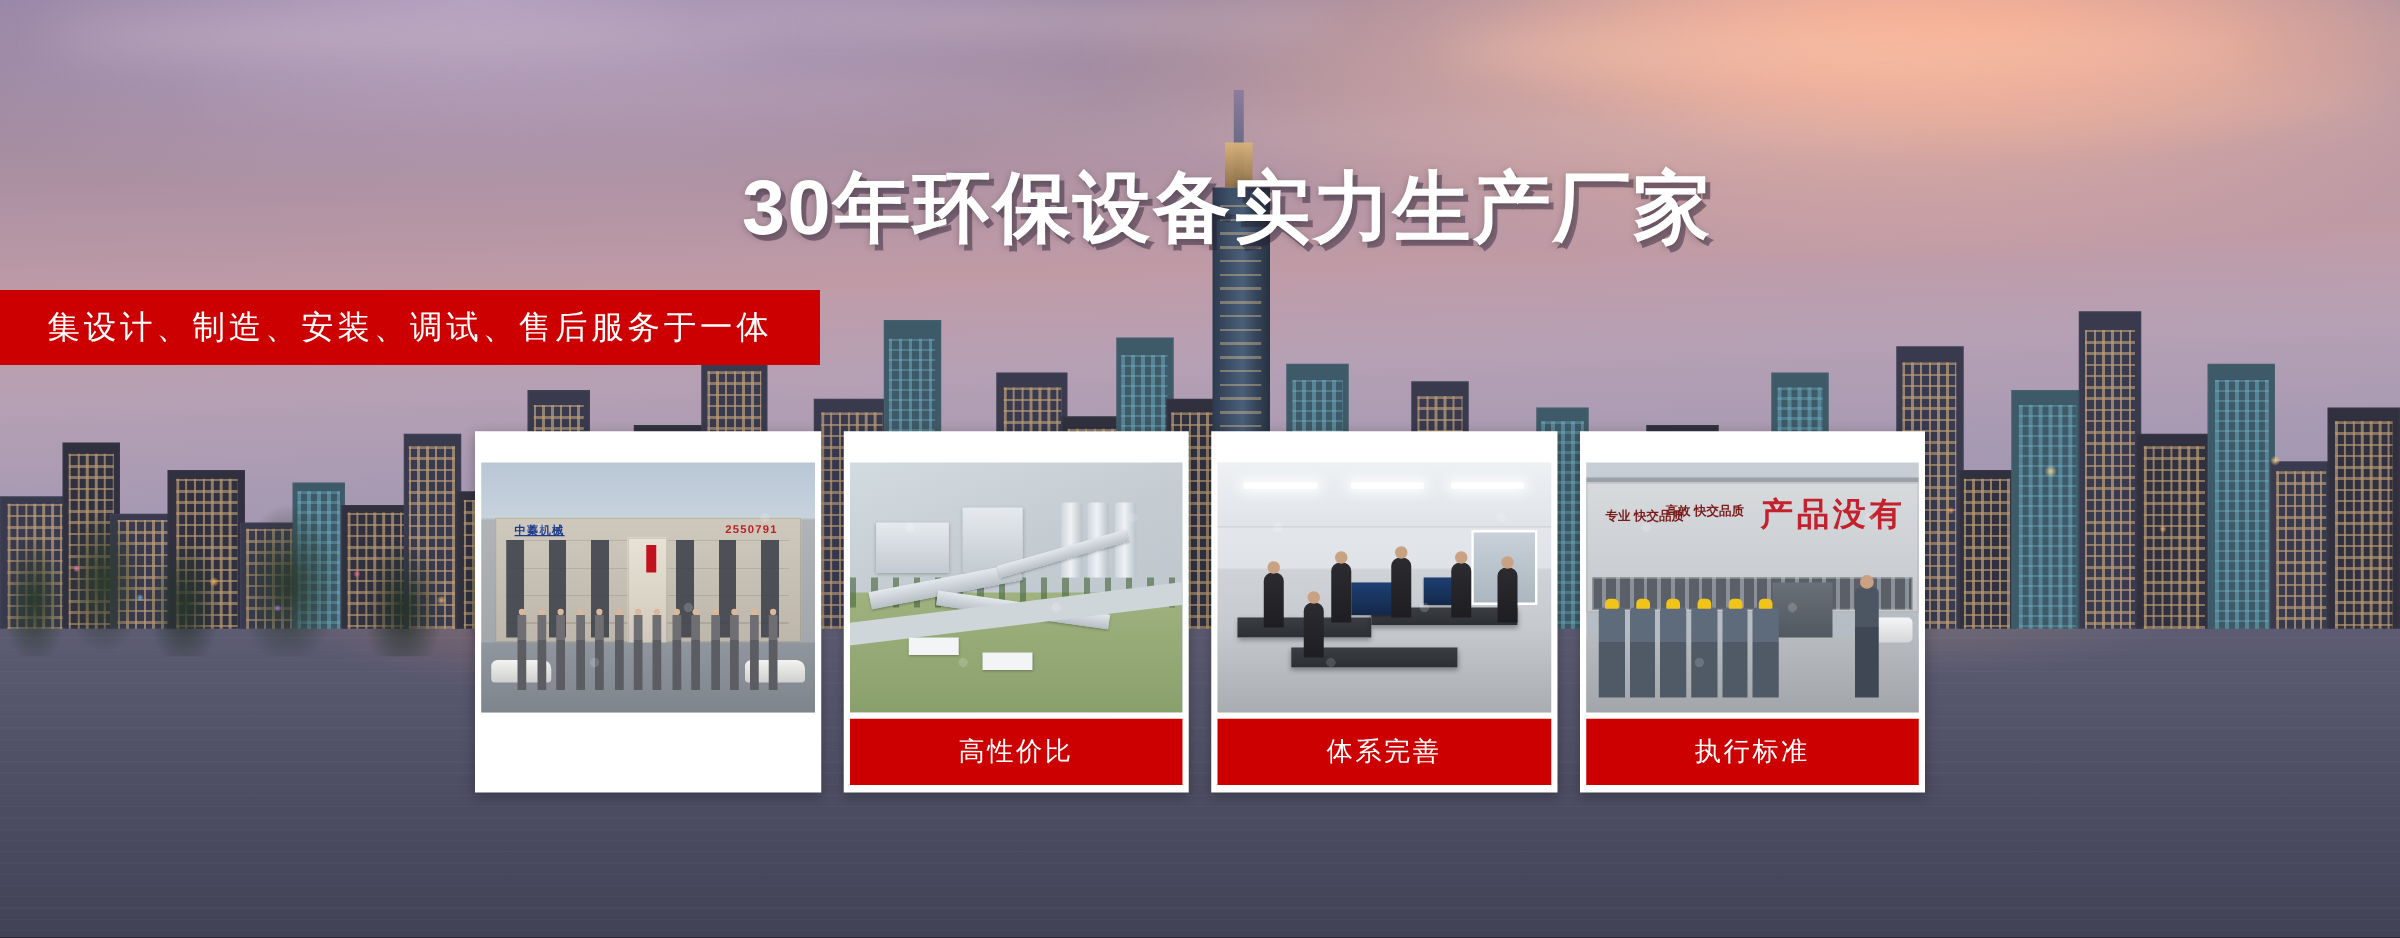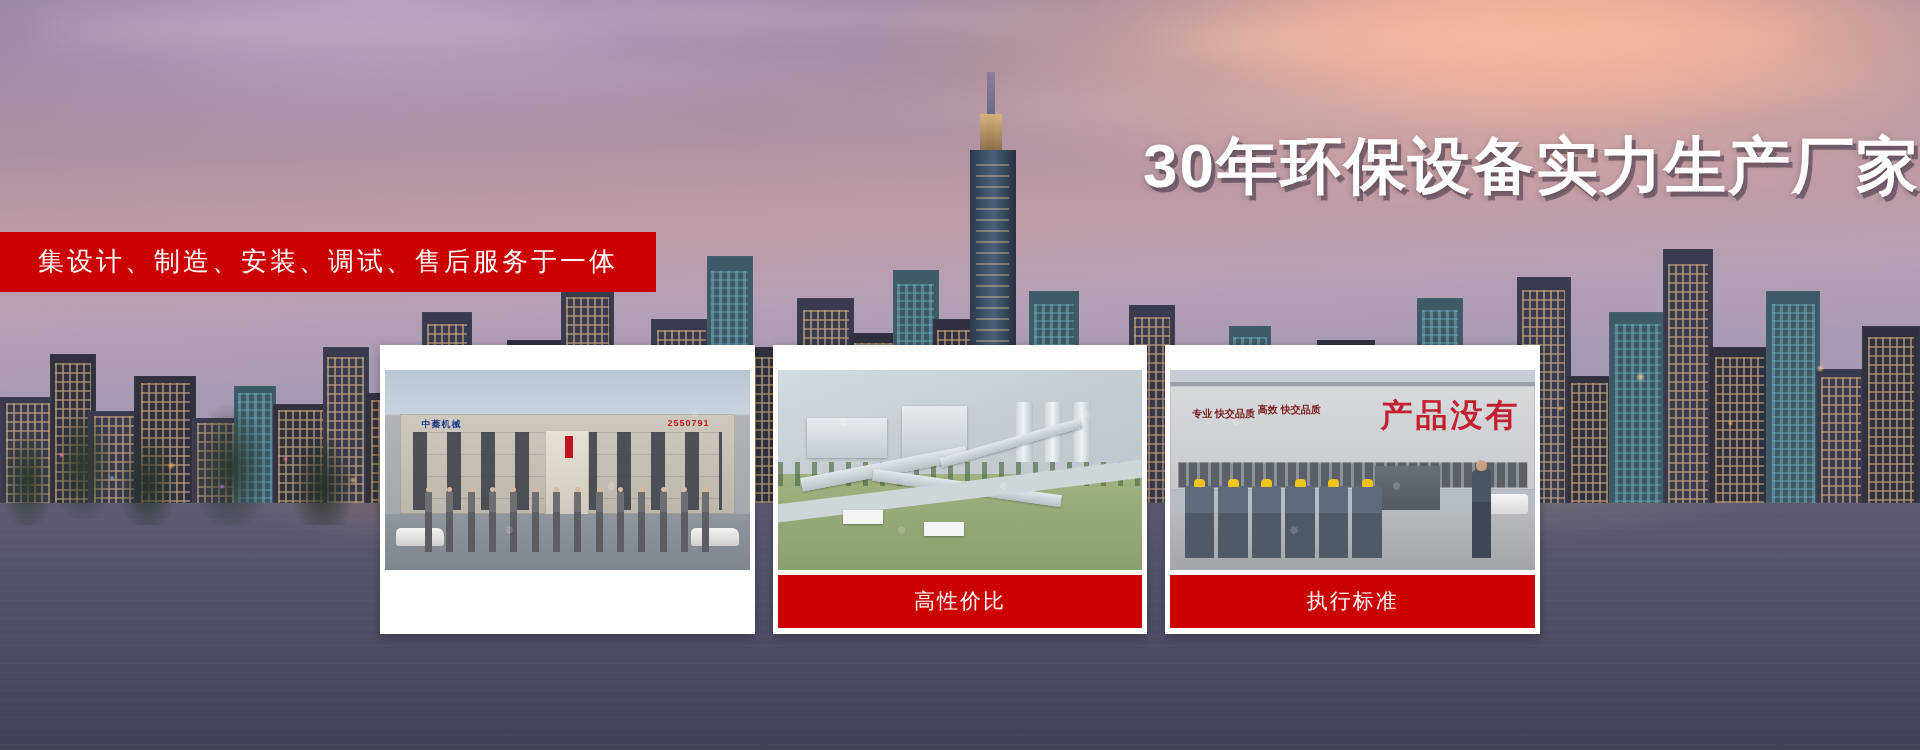--- a/index.html
+++ b/index.html
@@ -77,21 +77,21 @@
         radial-gradient(circle 3px at 92% 52%, rgba(140,220,255,.8), rgba(0,0,0,0)); }
   .rightglow { position:absolute; right:0; bottom:33%; width:26%; height:28%;
       background:
         radial-gradient(circle 4px at 12% 30%, rgba(255,200,120,.9), rgba(0,0,0,0)),
         radial-gradient(circle 3px at 28% 55%, rgba(255,170,100,.8), rgba(0,0,0,0)),
         radial-gradient(circle 5px at 44% 40%, rgba(255,220,150,.8), rgba(0,0,0,0)),
         radial-gradient(circle 3px at 62% 62%, rgba(255,190,110,.8), rgba(0,0,0,0)),
         radial-gradient(circle 4px at 80% 36%, rgba(255,210,130,.85), rgba(0,0,0,0)); }
 
   
-  .headline { position:absolute; left:0; right:0; top:124px; text-align:right;
+  .headline { position:absolute; left:0; right:0; top:124px; text-align:center;
       font-size:62px; font-weight:bold; color:#ffffff; letter-spacing:2px;
       text-shadow:4px 5px 0 rgba(40,30,50,.45), 0 2px 6px rgba(0,0,0,.25);margin-left:44px; }
 
   .subtitle-wrap { position:absolute; left:0; right:0; top:232px; text-align:left; }
   .subtitle { display:inline-block; background:#cc0000; color:#fff;
       font-size:26px; letter-spacing:3px; padding:12px 38px 13px; }
 
   
   .cards { position:absolute; left:380px; top:345px; width:1160px;
       display:flex; gap:18px; }
@@ -109,21 +109,21 @@
 
   
   .t1 { background:linear-gradient(180deg,#b9c6d4 0%, #c7d2dd 22%, #b0b4b8 23%, #9aa0a6 100%); }
   .t1-bld { position:absolute; left:4%; top:22%; right:4%; height:50%;
       background:linear-gradient(180deg,#cfc9bd 0%, #bdb6aa 100%);
       box-shadow:inset 0 0 0 1px rgba(0,0,0,.12); }
   .t1-bld::after { content:""; position:absolute; inset:18% 4% 4% 4%;
       background:
         repeating-linear-gradient(90deg, rgba(55,60,70,.85) 0 14px, rgba(0,0,0,0) 14px 34px),
         repeating-linear-gradient(180deg, rgba(0,0,0,.10) 0 1px, rgba(0,0,0,0) 1px 22px); }
-  .t1-sign { position:absolute; left:10%; top:24%; font-size:9px; color:#1e3a8a; font-weight:bold; letter-spacing:1px; white-space:nowrap; }
+  .t1-sign { position:absolute; left:10%; top:24%; font-size:9px; color:#1e3a8a; font-weight:bold; letter-spacing:1px; white-space:nowrap;text-decoration:underline; }
   .t1-tel { position:absolute; right:11%; top:24%; font-size:9px; color:#b22; font-weight:bold; letter-spacing:1px; white-space:nowrap; }
   .t1-portico { position:absolute; left:44%; top:30%; width:12%; height:44%;
       background:linear-gradient(180deg,#e8e2d6,#cfc8ba); box-shadow:inset 0 0 0 1px rgba(0,0,0,.15); }
   .t1-flag { position:absolute; left:49.4%; top:33%; width:8px; height:22px; background:#c1121f; }
   .t1-ground { position:absolute; left:0; right:0; bottom:0; height:28%;
       background:linear-gradient(180deg,#8f969e,#7e858d); }
   .t1-row { position:absolute; left:11%; right:11%; bottom:9%; height:30%;
       display:flex; justify-content:space-between; align-items:flex-end; }
   .t1-person { width:7px; height:100%; background:linear-gradient(180deg,#6f6f73 0 34%, #5c5c63 34% 100%); }
   .t1-person::before { content:""; display:block; width:5px; height:5px; margin:-5px auto 0;
@@ -168,21 +168,21 @@
       border-radius:7px 7px 0 0; }
   .t3-pers::before { content:""; display:block; width:10px; height:10px; margin:-9px auto 0;
       border-radius:50%; background:#c9a283; }
 
   
   .t4 { background:linear-gradient(180deg,#c8ced6 0%, #bcc2ca 34%, #b0b6be 100%); }
   .t4-wall { position:absolute; left:0; right:0; top:8%; height:52%;
       background:linear-gradient(180deg,#d7dadd 0%, #c5c9cd 100%);
       box-shadow:inset 0 0 0 1px rgba(0,0,0,.1); }
   .t4-roofline { position:absolute; left:0; right:0; top:6%; height:4px; background:#9aa0a7; }
-  .t4-bigtxt { position:absolute; right:4%; top:12%; font-size:32px; font-weight:bold;
+  .t4-bigtxt { position:absolute; right:4%; top:12%; font-size:26px; font-weight:bold;
       color:#c1121f; letter-spacing:3px; white-space:nowrap; opacity:.92;
       font-family:Liberation Sans, sans-serif; }
   .t4-s1 { position:absolute; left:6%; top:18%; font-size:10px; font-weight:bold; color:#7a1b1b; line-height:1.5; white-space:nowrap; }
   .t4-s2 { position:absolute; left:24%; top:16%; font-size:10px; font-weight:bold; color:#7a1b1b; line-height:1.5; white-space:nowrap; }
   .t4-band { position:absolute; left:2%; right:2%; top:46%; height:13%;
       background:repeating-linear-gradient(90deg,#5b6068 0 8px,#8b9199 8px 11px);
       box-shadow:inset 0 0 0 1px rgba(255,255,255,.3); }
   .t4-door { position:absolute; left:56%; top:48%; width:18%; height:26%;
       background:linear-gradient(180deg,#6a7078,#4e545b); }
   .t4-ground { position:absolute; left:0; right:0; bottom:0; height:30%;
@@ -320,20 +320,43 @@
         <div class="t2-conv" style="left:26%; top:56%; width:52%; height:6%;  transform:rotate(8deg);"></div>
         <div class="t2-conv" style="left:44%; top:34%; width:40%; height:5%;  transform:rotate(-16deg);"></div>
         <div class="t2-road"></div>
         <div class="t2-truck" style="left:18%; top:70%;"></div>
         <div class="t2-truck" style="left:40%; top:76%;"></div>
         <div class="wm"></div>
       </div>
       <div class="cap">高性价比</div>
     </div>
 
+    <div class="card">
+      <div class="thumb t3">
+        <div class="t3-ceil"></div>
+        <div class="t3-light" style="left:8%;"></div>
+        <div class="t3-light" style="left:40%;"></div>
+        <div class="t3-light" style="left:70%;"></div>
+        <div class="t3-win"></div>
+        <div class="t3-floor"></div>
+        <div class="t3-desk" style="left:6%;  top:62%; width:40%; height:8%;"></div>
+        <div class="t3-desk" style="left:46%; top:58%; width:44%; height:7%;"></div>
+        <div class="t3-desk" style="left:22%; top:74%; width:50%; height:8%;"></div>
+        <div class="t3-mon" style="left:40%; top:48%; width:15%; height:13%;"></div>
+        <div class="t3-mon" style="left:62%; top:46%; width:12%; height:11%;"></div>
+        <div class="t3-pers" style="left:14%; top:44%; height:22%;"></div>
+        <div class="t3-pers" style="left:34%; top:40%; height:24%;"></div>
+        <div class="t3-pers" style="left:52%; top:38%; height:24%;"></div>
+        <div class="t3-pers" style="left:70%; top:40%; height:22%;"></div>
+        <div class="t3-pers" style="left:84%; top:42%; height:22%;"></div>
+        <div class="t3-pers" style="left:26%; top:56%; height:22%;"></div>
+        <div class="wm"></div>
+      </div>
+      <div class="cap">体系完善</div>
+    </div>
 
     <div class="card">
       <div class="thumb t4">
         <div class="t4-roofline"></div>
         <div class="t4-wall"></div>
         <div class="t4-s1">专业
 快交品质</div>
         <div class="t4-s2">高效
 快交品质</div>
         <div class="t4-bigtxt">产品没有</div>

